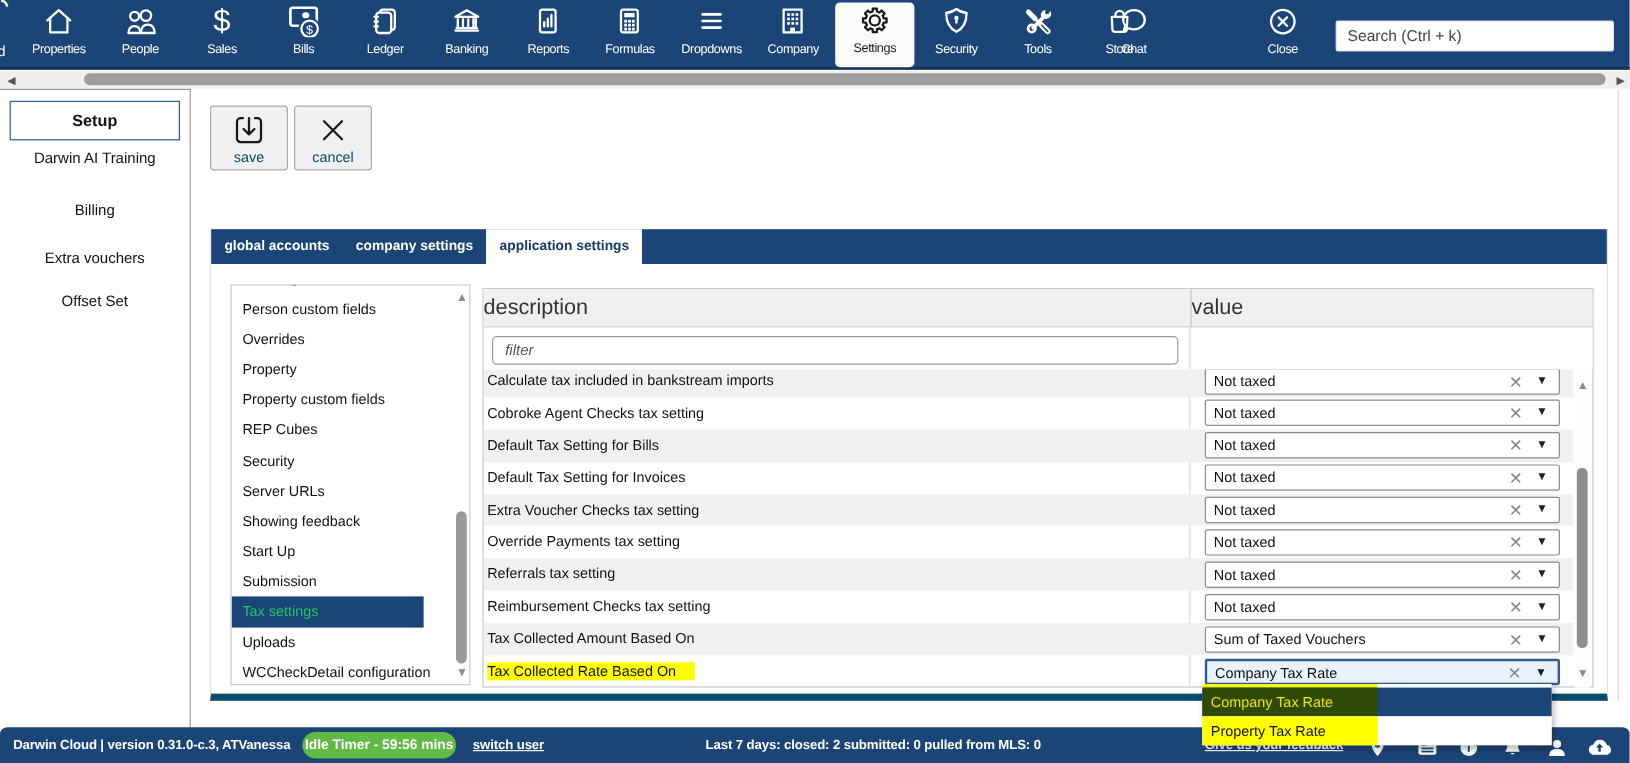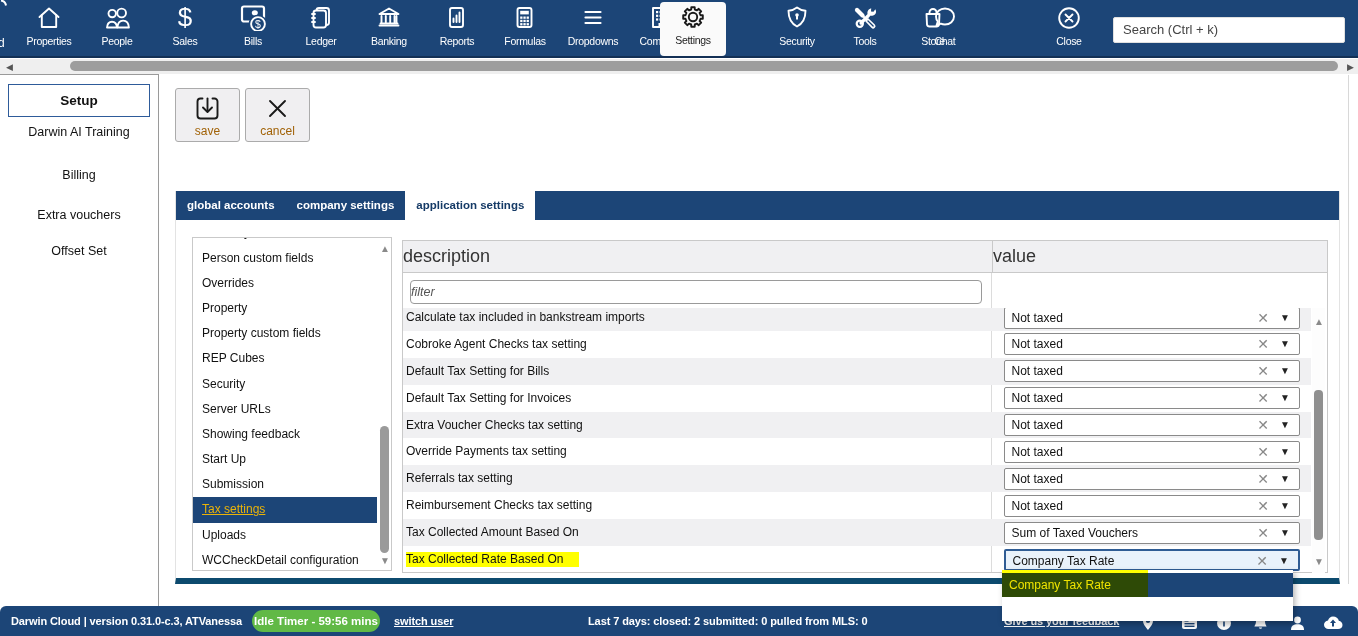--- a/index.html
+++ b/index.html
@@ -26,44 +26,44 @@
 #sidebar { position:absolute; left:0; top:74px; width:159px; height:532px;
   background:#fff; border-top:1px solid #9a9a9a; border-right:1px solid #9a9a9a; }
 #setupbox { position:absolute; left:8px; top:9px; width:142px; height:33px;
   border:1.5px solid #2e5b9a; text-align:center; line-height:31px;
   font-weight:bold; font-size:13.5px; color:#111; }
 .sitem { position:absolute; left:0; width:158px; text-align:center; font-size:12.5px; color:#111; }
 
 .bigbtn { position:absolute; top:88px; width:65px; height:54px; background:#f0eff1;
   border:1px solid #ababab; border-radius:3px; text-align:center; }
 .bigbtn svg { display:block; margin:6px auto 0; }
-.bigbtn .blabel { font-size:12px; color:#a16207; margin-top:2px; }
+.bigbtn .blabel { font-size:12px; color:#0c4a6e; margin-top:2px; }
 
 #tabwrap { position:absolute; left:175px; top:191px; width:1165px; height:393px;
   border-left:1px solid #e3e3e3; border-right:1px solid #e3e3e3; border-bottom:6px solid #0c4a6e;
   background:#fff; }
 #tabstrip { position:absolute; left:0; top:0; width:1163px; height:29px; background:#1c4577; }
 .tab { display:inline-block; padding:0 11px; line-height:29px; color:#fff; font-size:11.5px; font-weight:bold; }
 .tab.active { background:#fff; color:#153a66; }
 
 #slist { position:absolute; left:16px; top:46px; width:200px; height:334px;
   border:1px solid #c9c9c9; background:#fff; overflow:hidden; }
 .li { height:25.2px; line-height:25.2px; padding-left:9px; font-size:12px; color:#111; white-space:nowrap; }
-.li.sel { background:#1c4577; color:#eab308; width:184px;text-decoration:underline; }
+.li.sel { background:#1c4577; color:#22c55e; width:160px; }
 
 #grid { position:absolute; left:226px; top:49px; width:926px; height:333px;
   border:1px solid #c9c9c9; background:#fff; }
 #ghead { position:absolute; left:0; top:0; width:924px; height:32px; background:#f0f0f2;
   border-bottom:1px solid #c9c9c9; }
 .hcell { position:absolute; top:0; height:31px; line-height:31px; 
   font-size:18px; color:#333; }
 #gfilter { position:absolute; left:0; top:32px; width:924px; height:35px; background:#fff; }
 #finput { position:absolute; left:7px; top:7px; width:572px; height:24px;
   border:1px solid #9a9a9a; border-radius:4px; font-style:italic; color:#555;
-  font-size:12.5px; line-height:22px; padding-left:0; background:#fff; }
+  font-size:12.5px; line-height:22px; padding-left:10px; background:#fff; }
 #rows { position:absolute; left:0; top:67px; width:908px; height:265px; overflow:hidden; }
 .row { position:relative; width:908px; height:26.9px;padding-left:19px; }
 .row.odd { background:#f0f0f2; }
 .dtext { position:absolute; left:3px; top:0; height:26.9px; line-height:26.9px;
   font-size:12px; color:#111; white-space:nowrap; }
 .sel2 { position:absolute; left:601px; top:2.5px; width:296px; height:22px;
   background:#fff; border:1px solid #8a8a8a; border-radius:2px; }
 .sel2 .stext { position:absolute; left:6.5px; top:0; line-height:20px; font-size:12px; color:#111; white-space:nowrap; }
 .sel2 .x { position:absolute; right:30px; top:0; line-height:20px; font-size:14px; color:#888; }
 .sel2 .car { position:absolute; right:9px; top:0; line-height:20px; font-size:10px; color:#222; }
@@ -189,21 +189,21 @@
           <rect x="11.5" y="9.7" width="2.2" height="2.2"></rect>
           <rect x="15" y="9.7" width="2.2" height="2.2"></rect>
           <rect x="8" y="13.4" width="2.2" height="2.2"></rect>
           <rect x="11.5" y="13.4" width="2.2" height="2.2"></rect>
           <rect x="15" y="13.4" width="2.2" height="2.2"></rect>
           <rect x="10.5" y="18" width="4" height="4"></rect>
         </g>
       </svg>
       <div class="tlabel">Company</div>
     </div>
-    <div class="titem active" style="left: 660px;">
+    <div class="titem active" style="left: 696px;">
       <svg width="26" height="26" viewBox="0 0 26 26" fill="none" stroke="#1a1a1a" stroke-width="1.9" stroke-linecap="round" stroke-linejoin="round">
         <path d="M22.8 11.3 L22.8 14.7 L20.5 14.8 L19.6 17.0 L21.2 18.7 L18.7 21.2 L17.0 19.6 L14.8 20.5 L14.7 22.8 L11.3 22.8 L11.2 20.5 L9.0 19.6 L7.3 21.2 L4.8 18.7 L6.4 17.0 L5.5 14.8 L3.2 14.7 L3.2 11.3 L5.5 11.2 L6.4 9.0 L4.8 7.3 L7.3 4.8 L9.0 6.4 L11.2 5.5 L11.3 3.2 L14.7 3.2 L14.8 5.5 L17.0 6.4 L18.7 4.8 L21.2 7.3 L19.6 9.0 L20.5 11.2 Z" stroke="#1a1a1a"></path>
         <circle cx="13" cy="13" r="4.2" stroke="#1a1a1a"></circle>
       </svg>
       <div class="tlabel">Settings</div>
     </div>
     <div class="titem" style="left: 764px;">
       <svg width="26" height="26" viewBox="0 0 26 26" fill="none" stroke="#fff" stroke-width="1.9" stroke-linecap="round" stroke-linejoin="round">
         <path d="M13 2.5 C10.5 4.5 7 5.5 4.5 5.8 C4.5 13.5 7 18.5 13 21.5 C19 18.5 21.5 13.5 21.5 5.8 C19 5.5 15.5 4.5 13 2.5 Z"></path>
         <circle cx="13" cy="10" r="1.8" fill="#fff" stroke="none"></circle>
@@ -404,20 +404,23 @@
   <div class="st" style="left:394px;text-decoration:underline">switch user</div>
   <div class="st" style="left:588px">Last 7 days: closed: 2 submitted: 0 pulled from MLS: 0</div>
   <div class="st" style="left:1004px;text-decoration:underline">Give us your feedback</div>
 </div>
 
 <div id="popup">
   <div id="pstrip"></div>
   <div class="pitem" style="top:3px;background:#1c4577">
     <div class="pmark" style="background:#2e4a06;color:#f0e400">Company Tax Rate</div>
   </div>
+  <div class="pitem" style="top:27px;background:#fff">
+    <div class="pmark" style="background:#ffff00;color:#111">Property Tax Rate</div>
+  </div>
 </div>
 
 <svg class="sticon" style="left:1140px" width="16" height="16" viewBox="0 0 16 16" fill="#fff">
     <path d="M8 1 C5 1 3 3.2 3 6 C3 9.5 8 15 8 15 C8 15 13 9.5 13 6 C13 3.2 11 1 8 1 Z M8 8 A2.2 2.2 0 1 1 8 3.6 A2.2 2.2 0 0 1 8 8 Z"></path>
   </svg>
 <svg class="sticon" style="left:1181px" width="17" height="16" viewBox="0 0 17 16" fill="#fff">
     <rect x="1" y="2" width="15" height="12" rx="2"></rect>
     <rect x="3.5" y="5" width="4" height="1.6" fill="#1c4577"></rect>
     <rect x="3.5" y="8" width="10" height="1.4" fill="#1c4577"></rect>
     <rect x="3.5" y="10.6" width="10" height="1.4" fill="#1c4577"></rect>

